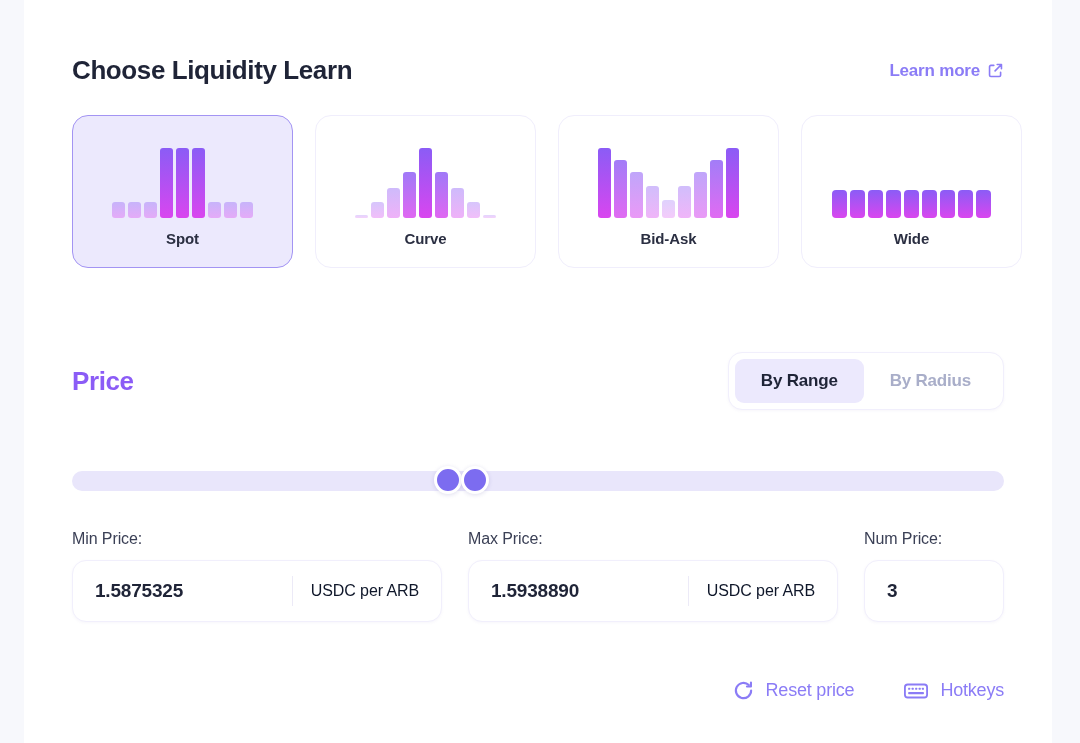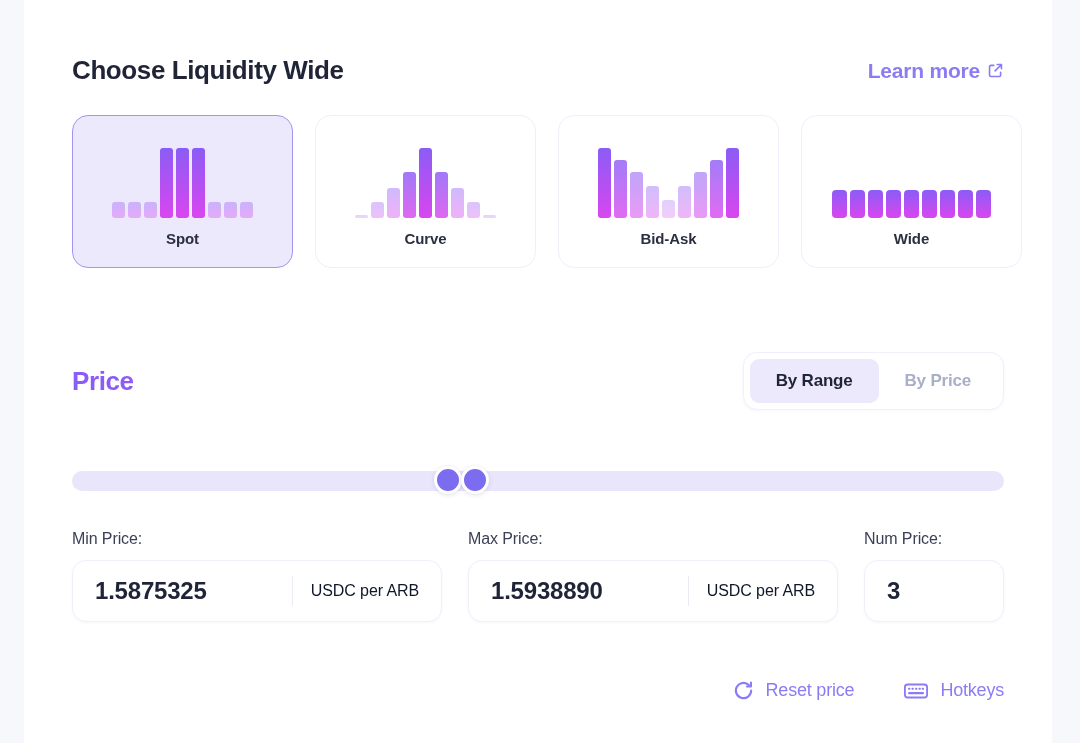--- a/index.html
+++ b/index.html
@@ -22,21 +22,21 @@
   
   .sec-head {
     position: absolute; left: 48px; right: 48px; top: 55px;
     display: flex; align-items: center; justify-content: space-between;
   }
   .sec-title {
     font-size: 26px; font-weight: bold; color: #1f2437; letter-spacing: -0.4px;
   }
   .learn-more {
     display: flex; align-items: center; gap: 7px;
-    font-size: 21px; font-weight: bold; color: #8b7cf6; letter-spacing: -0.2px;
+    font-size: 17px; font-weight: bold; color: #8b7cf6; letter-spacing: -0.2px;
     cursor: pointer;
   }
   .learn-more svg { display: block; }
 
   
   .shapes {
     position: absolute; left: 48px; top: 115px;
     display: flex; gap: 22px;
   }
   .shape-card {
@@ -127,21 +127,21 @@
     border-radius: 14px;
     background: #ffffff;
     display: flex; align-items: center;
     padding: 0 22px;
     box-shadow: 0 1px 3px rgba(90,80,180,0.05);
     cursor: text;
   }
   .input-box.wide { width: 370px; }
   .input-box.narrow { width: 140px; }
   .input-val {
-    font-size: 24px; font-weight: bold; color: #1f2437; letter-spacing: -0.2px;
+    font-size: 19px; font-weight: bold; color: #1f2437; letter-spacing: -0.2px;
     flex: 1;
   }
   .divider { width: 1px; height: 30px; background: #eceaf7; margin-right: 18px; }
   .suffix { font-size: 16px; color: #0f172a; letter-spacing: -0.1px; white-space: nowrap; }
 
   
   .actions {
     position: absolute; right: 48px; top: 680px;
     display: flex; align-items: center; gap: 50px;
   }
@@ -152,21 +152,21 @@
   }
   .action svg { display: block; }
 </style>
 </head>
 <body>
 
 <div id="app">
   <div class="panel">
 
     <div class="sec-head">
-      <div class="sec-title">Choose Liquidity Wide</div>
+      <div class="sec-title">Choose Liquidity Learn</div>
       <div class="learn-more">
         <span>Learn more</span>
         <span>
           <svg width="17" height="17" viewBox="0 0 20 20" fill="none">
             <path d="M8 4H4.5A1.5 1.5 0 0 0 3 5.5v10A1.5 1.5 0 0 0 4.5 17h10a1.5 1.5 0 0 0 1.5-1.5V12" stroke="#8b7cf6" stroke-width="1.9" stroke-linecap="round" stroke-linejoin="round"></path>
             <path d="M12 3h5v5M17 3l-7.5 7.5" stroke="#8b7cf6" stroke-width="1.9" stroke-linecap="round" stroke-linejoin="round"></path>
           </svg>
         </span>
       </div>
     </div>
@@ -227,21 +227,21 @@
             <div class="bar wide-bar" style="height: 28px; opacity: 1;"></div>
           </div>
           <div class="shape-label">Wide</div>
         </div>
       </div>
 
     <div class="price-head">
       <div class="price-title">Price</div>
       <div class="seg">
         <div class="seg-btn active">By Range</div>
-        <div class="seg-btn">By Price</div>
+        <div class="seg-btn">By Radius</div>
       </div>
     </div>
 
     <div class="slider-wrap">
       <div class="track"></div>
       <div class="thumb min" style="left: 361.6px;"></div>
       <div class="thumb max" style="left: 388.72px;"></div>
     </div>
 
     <div class="fields">

